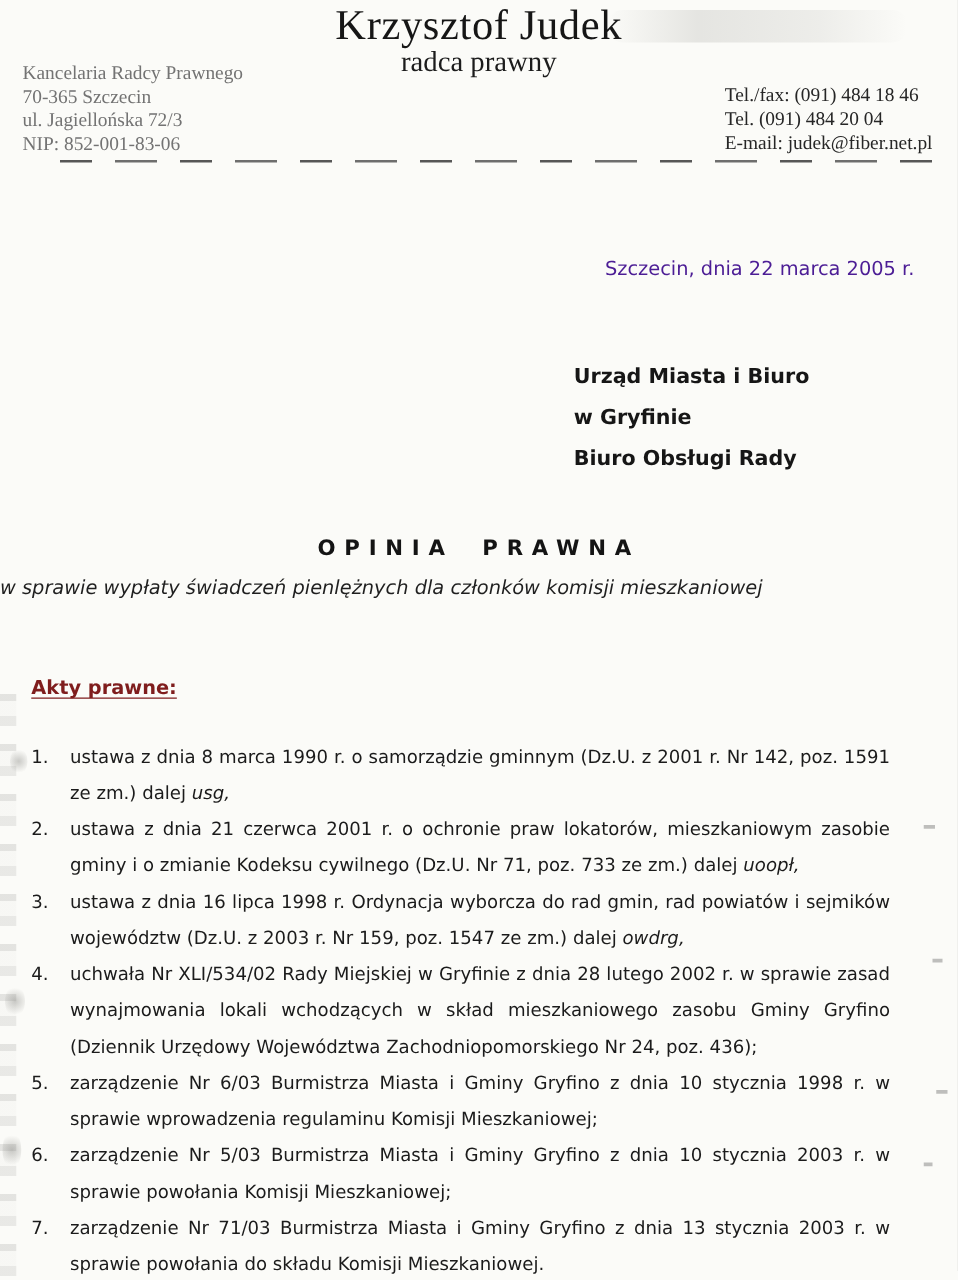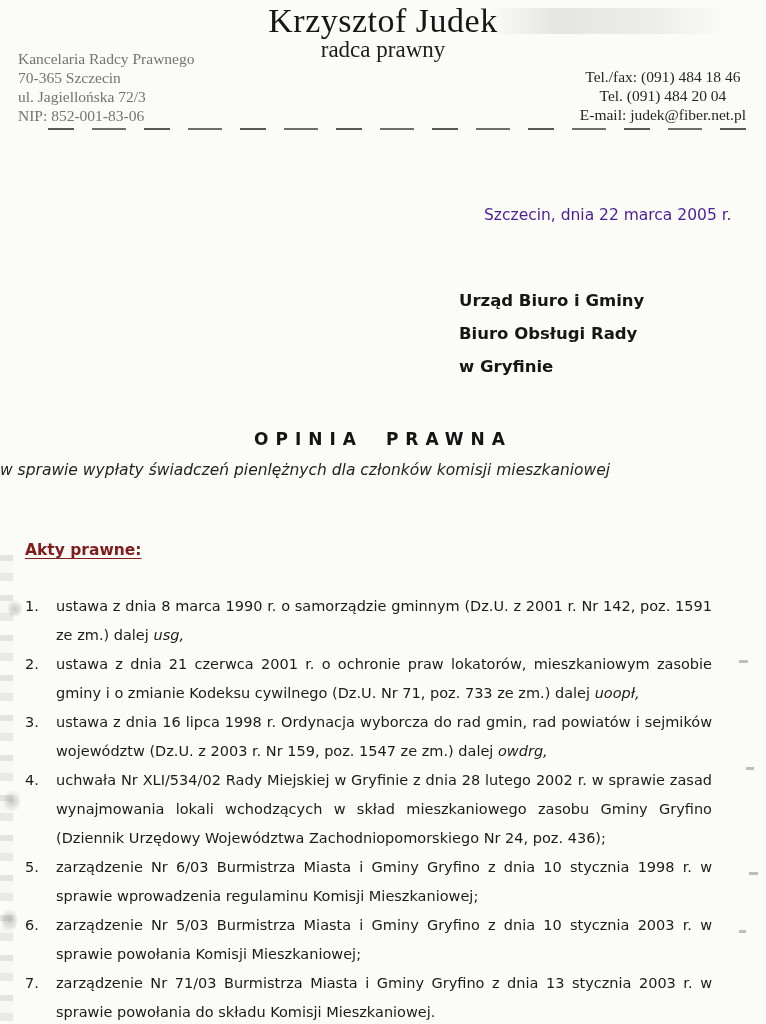--- a/index.html
+++ b/index.html
@@ -37,21 +37,21 @@
     position: absolute;
     top: 49px; left: 18px;
     font-family: "Liberation Serif", "DejaVu Serif", serif;
     font-size: 15.5px;
     line-height: 19px;
     color: #737373;
   }
   .lh-contact {
     position: absolute;
     top: 67px; right: 20px;
-    text-align: center;
+    text-align: left;
     font-family: "Liberation Serif", "DejaVu Serif", serif;
     font-size: 15.5px;
     line-height: 19px;
     color: #262626;
   }
   .lh-rule {
     position: absolute;
     top: 128px; left: 48px; right: 14px;
     height: 2px;
     background: repeating-linear-gradient(
@@ -168,23 +168,23 @@
     <div>Tel./fax: (091) 484 18 46</div>
     <div>Tel. (091) 484 20 04</div>
     <div>E-mail: judek@fiber.net.pl</div>
   </div>
 
   <div class="lh-rule"></div>
 
   <div class="dateline">Szczecin, dnia 22 marca 2005 r.</div>
 
   <div class="recipient">
-    <div>Urząd Biuro i Gminy</div>
+    <div>Urząd Miasta i Biuro</div>
+    <div>w Gryfinie</div>
     <div>Biuro Obsługi Rady</div>
-    <div>w Gryfinie</div>
   </div>
 
   <div class="op-title">OPINIA PRAWNA</div>
   <div class="op-subtitle">w sprawie wypłaty świadczeń pienlężnych dla członków komisji mieszkaniowej</div>
 
   <div class="acts-heading">Akty prawne:</div>
 
   <div class="acts-list">
     <div class="act-item">
       <span class="act-num">1.</span><span>ustawa z dnia 8 marca 1990 r. o samorządzie gminnym (Dz.U. z 2001 r. Nr 142, poz. 1591 ze zm.) dalej </span><em>usg,</em><span></span>

